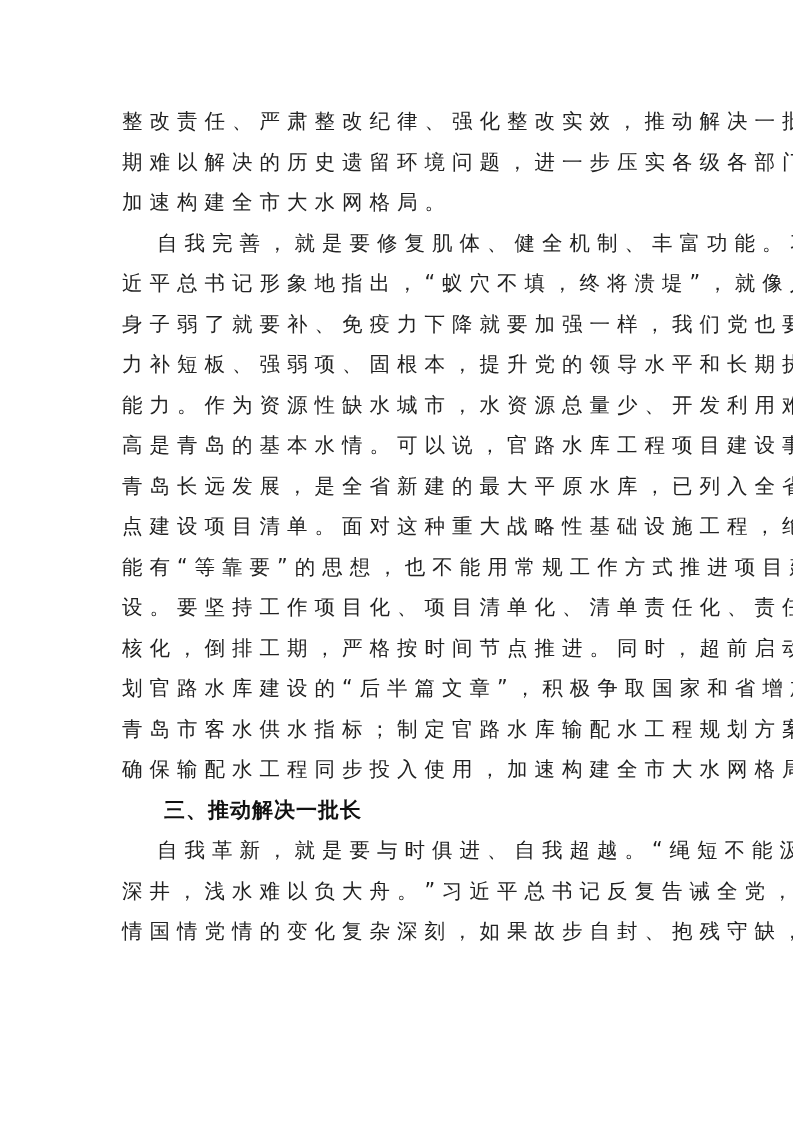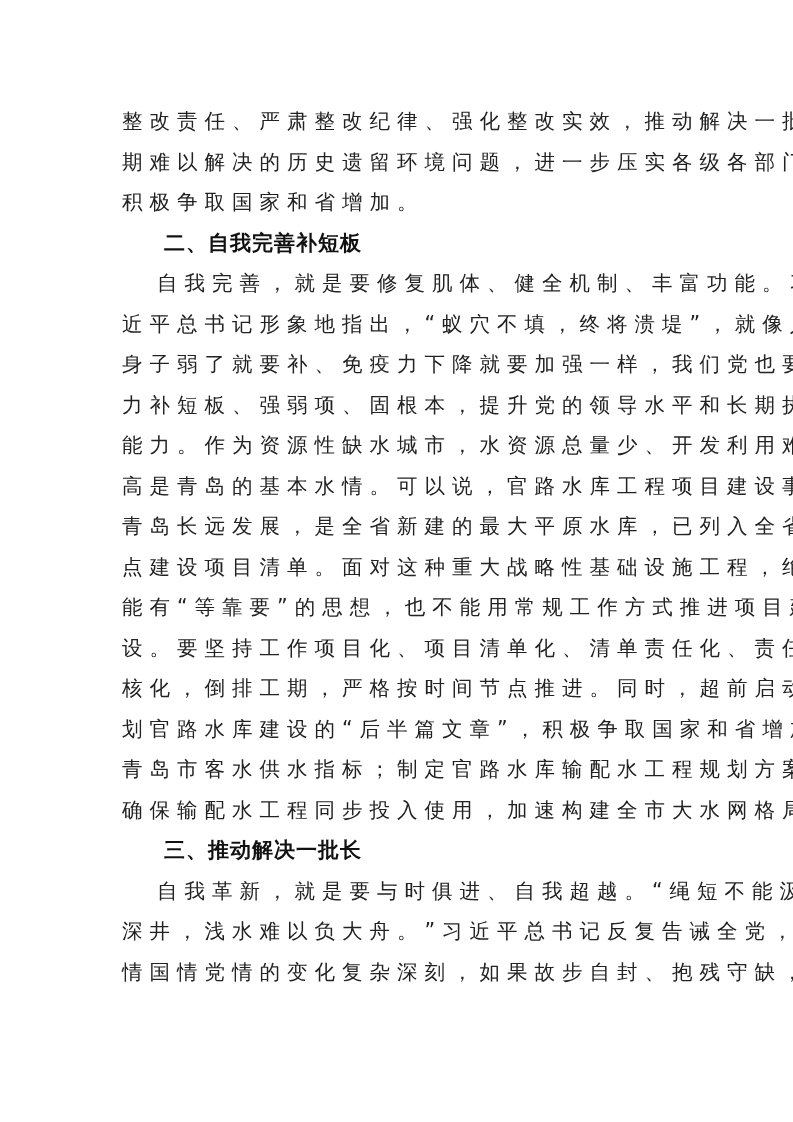--- a/index.html
+++ b/index.html
@@ -44,24 +44,23 @@
     }
   </style>
 </head>
 <body>
 
 <div class="page">
 
   <div>
     <div class="line">整改责任、严肃整改纪律、强化整改实效，推动解决一批长</div>
     <div class="line">期难以解决的历史遗留环境问题，进一步压实各级各部门生</div>
-    <div class="line">积极争取国家和省增加。</div>
+    <div class="line">加速构建全市大水网格局。</div>
   </div>
 
-  <div class="heading">二、自我完善补短板</div>
 
   <div>
     <div class="line indent">自我完善，就是要修复肌体、健全机制、丰富功能。习</div>
     <div class="line">近平总书记形象地指出，“蚁穴不填，终将溃堤”，就像人</div>
     <div class="line">身子弱了就要补、免疫力下降就要加强一样，我们党也要着</div>
     <div class="line">力补短板、强弱项、固根本，提升党的领导水平和长期执政</div>
     <div class="line">能力。作为资源性缺水城市，水资源总量少、开发利用难度</div>
     <div class="line">高是青岛的基本水情。可以说，官路水库工程项目建设事关</div>
     <div class="line">青岛长远发展，是全省新建的最大平原水库，已列入全省重</div>
     <div class="line">点建设项目清单。面对这种重大战略性基础设施工程，绝不</div>

